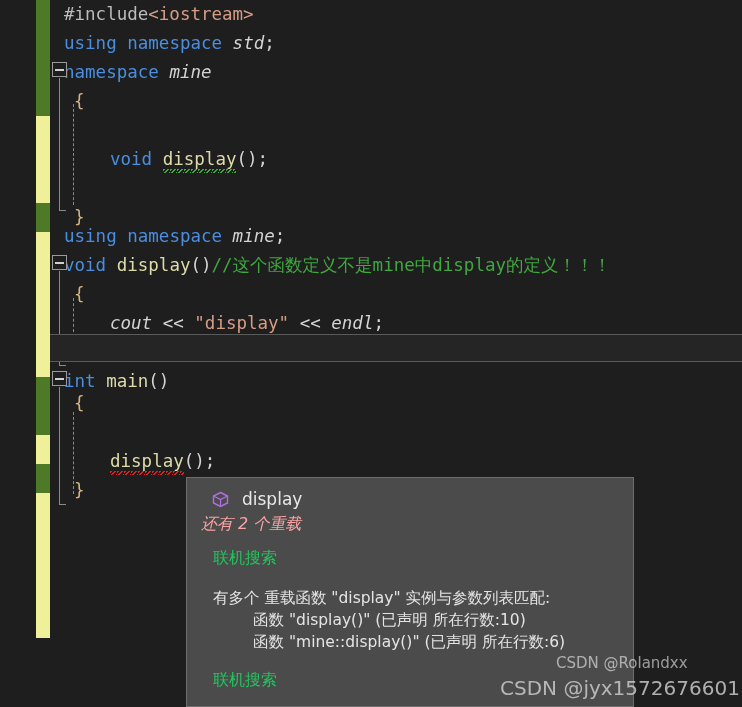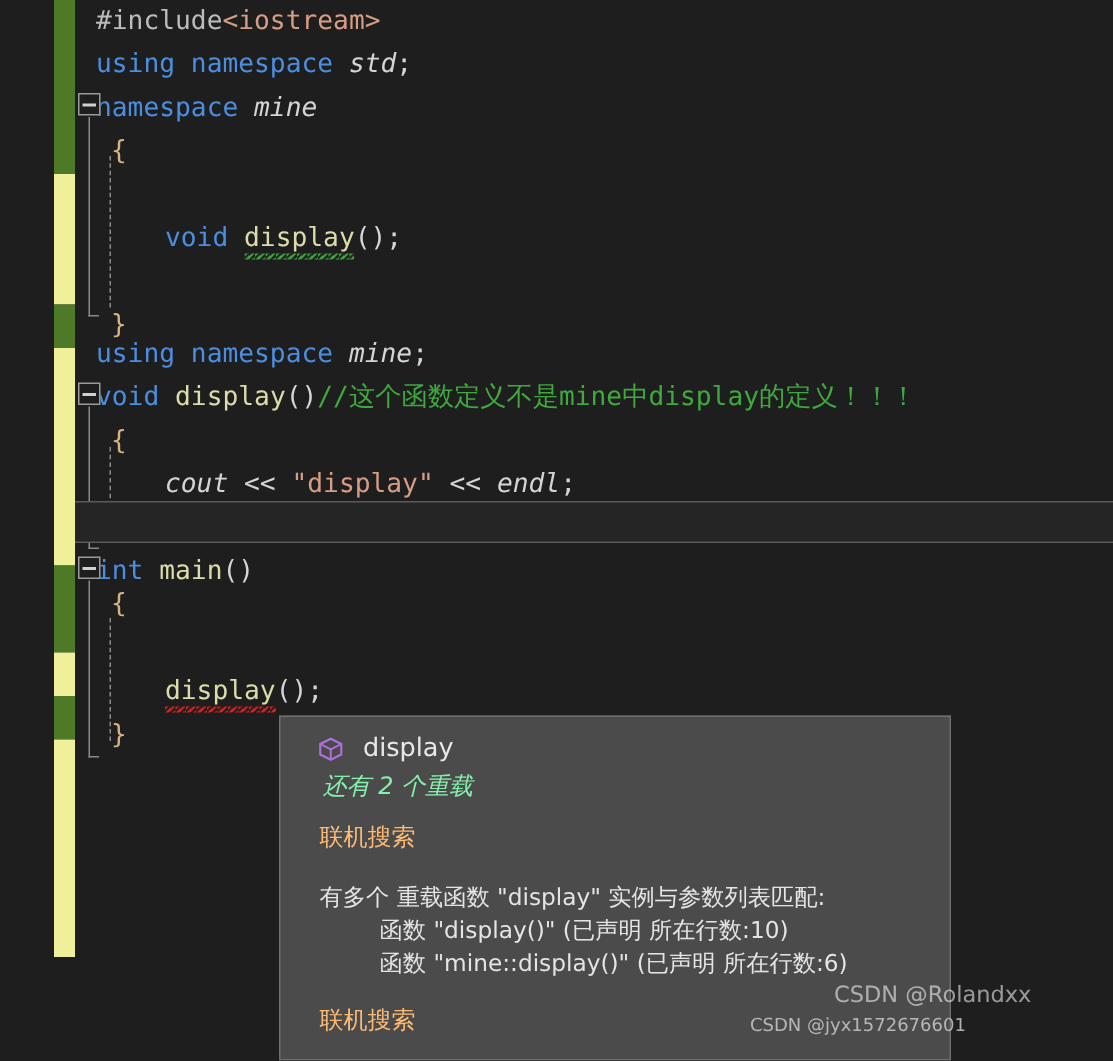--- a/index.html
+++ b/index.html
@@ -73,35 +73,35 @@
   
   .tip{
     position:absolute;left:186px;top:477px;width:448px;height:230px;
     background:#4b4b4b;border:1px solid #6e6e6e;box-sizing:border-box;
     font-family:"DejaVu Sans","Liberation Sans",sans-serif;
     color:#e6e6e6;font-size:15.5px;
   }
   .tip-row{position:absolute;white-space:pre;}
   .tip-title{left:55px;top:11px;font-size:17px;color:#e8e8e8;}
   .cube{position:absolute;left:25px;top:13px;width:17px;height:17px;}
-  .tip-sub{left:28px;top:36px;font-style:italic;color:#86efac;font-size:16px;}
-  .tip-link{color:#fdba74;font-size:16px;cursor:pointer;}
+  .tip-sub{left:14px;top:36px;font-style:italic;color:#fca5a5;font-size:16px;}
+  .tip-link{color:#22c55e;font-size:16px;cursor:pointer;}
   .tip-link1{left:26px;top:70px;}
   .tip-link2{left:26px;top:192px;}
   .tip-body{left:26px;font-size:15.5px;color:#e4e4e4;}
   .tb1{top:110px;}
   .tb2{top:132px;left:66px;}
   .tb3{top:154px;left:66px;}
 
   
   .wm{
     position:absolute;font-family:"DejaVu Sans","Liberation Sans",sans-serif;
     white-space:nowrap;pointer-events:none;
   }
-  .wm1{left:500px;top:676px;font-size:12px;color:#c9c9c9;opacity:.85;text-align:right;}
+  .wm1{left:500px;top:676px;font-size:20px;color:#c9c9c9;opacity:.85;text-align:right;}
   .wm2{left:556px;top:654px;font-size:15px;color:#ffffff;opacity:.55;}
 </style>
 </head>
 <body>
 
 <div id="stage">
 
   <div id="gutter">
       <div class="changebar cb-green" style="top: 0px; height: 116px;"></div>
       <div class="changebar cb-yellow" style="top: 116px; height: 87px;"></div>

